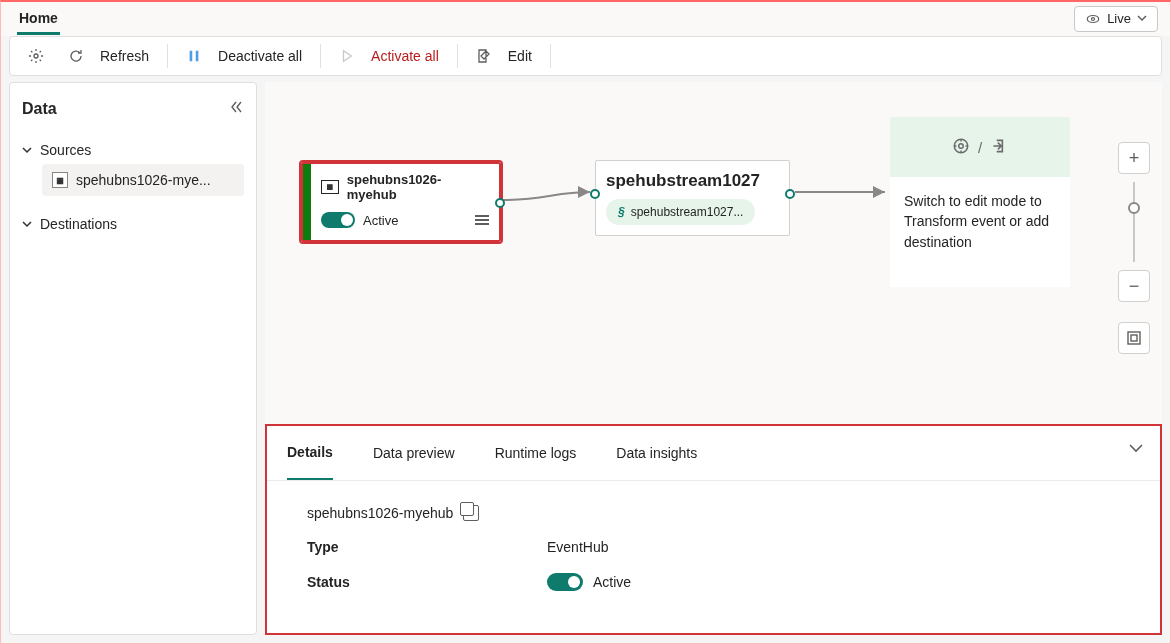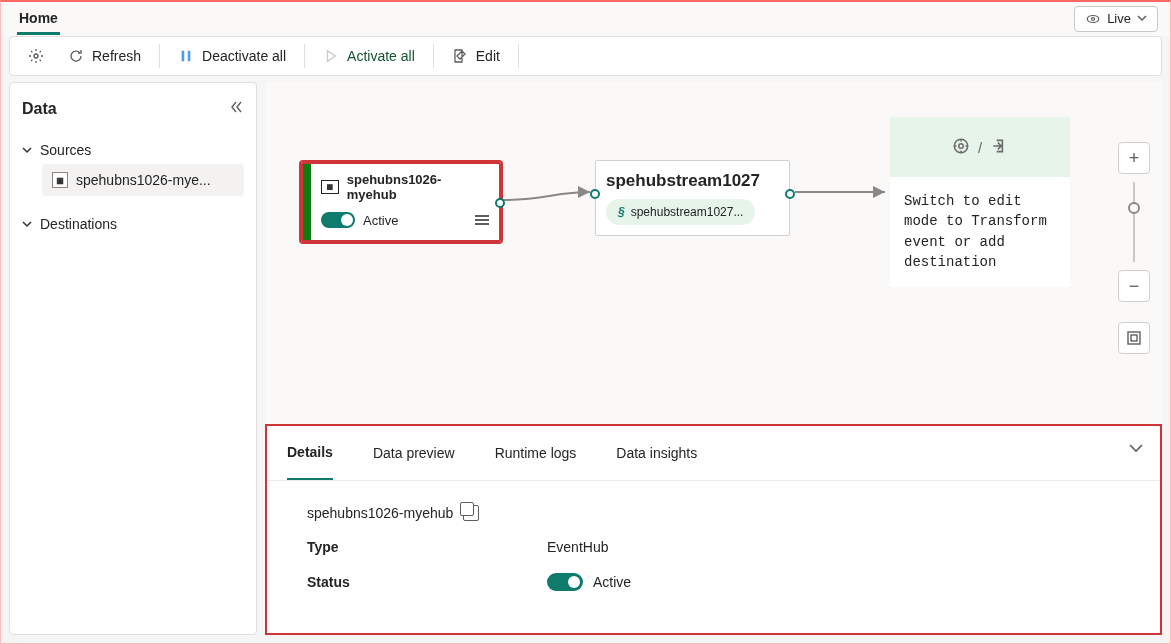--- a/index.html
+++ b/index.html
@@ -7,22 +7,22 @@
   .app { width: 100%; height: 100%; display: flex; flex-direction: column; border: 1px solid #fbb; border-top: 2px solid #f66; }
 
   
   .tabbar { display: flex; height: 34px; align-items: center; padding-left: 16px; background: #faf9f8; }
   .tab { padding: 6px 2px; font-weight: 600; border-bottom: 3px solid #0f7b6c; }
   .spacer { flex: 1; }
   .live-btn { display: flex; align-items: flex-start; gap: 6px; margin-right: 12px; padding: 4px 10px; border: 1px solid #c8c8c8; border-radius: 4px; background: #fff; cursor: pointer; font-size: 13px; }
 
   
   .toolbar { display: flex; align-items: center; height: 40px; background: #fff; border: 1px solid #e1dfdd; margin: 0 8px 6px 8px; border-radius: 4px; padding: 0 8px; gap: 4px; }
-  .toolbar .btn { display: flex; align-items: center; gap: 8px; padding: 6px 10px; cursor: pointer; font-size: 14px; }
-  .toolbar .btn.disabled { color: #14532d; cursor: default; }
+  .toolbar .btn { display: flex; align-items: center; gap: 16px; padding: 6px 10px; cursor: pointer; font-size: 14px; }
+  .toolbar .btn.disabled { color: #b91c1c; cursor: default; }
   .toolbar .sep { width: 1px; height: 24px; background: #e1dfdd; margin: 0 4px; }
   .icon { width: 16px; height: 16px; display: inline-flex; align-items: center; justify-content: center; }
 
   
   .main { flex: 1; display: flex; overflow: hidden; padding: 0 8px 8px 8px; gap: 8px; }
 
   
   .sidebar { width: 248px; background: #fff; border: 1px solid #e1dfdd; border-radius: 4px; padding: 16px 12px; }
   .sidebar-head { display: flex; align-items: center; justify-content: space-between; margin-bottom: 18px; }
   .sidebar-head h2 { font-size: 16px; font-weight: 600; }
@@ -47,21 +47,21 @@
   .hamb { width: 14px; display: flex; flex-direction: column; gap: 2px; }
   .hamb div { height: 2px; background: #605e5c; }
 
   .node-stream { left: 330px; top: 78px; width: 195px; padding: 10px; }
   .node-stream .title { font-size: 17px; font-weight: 600; margin-bottom: 8px; }
   .pill { display: inline-flex; align-items: center; gap: 6px; background: #e6f4ea; padding: 6px 12px; border-radius: 999px; font-size: 12px; }
   .pill .pill-icon { color: #0f7b6c; font-weight: bold; font-style: italic; }
 
   .node-dest { left: 625px; top: 35px; width: 180px; height: 170px; background: #e6f4ea; border: none; padding: 0; }
   .dest-icons { height: 60px; display: flex; align-items: center; justify-content: center; gap: 8px; color: #6b6b6b; font-size: 15px; }
-  .dest-text { background: #fff; padding: 14px; font-size: 14px; line-height: 1.45; height: 110px; font-family: Liberation Mono, monospace; }
+  .dest-text { background: #fff; padding: 14px; font-size: 14px; line-height: 1.45; height: 110px; }
 
   .port { position: absolute; width: 10px; height: 10px; border: 2px solid #0f7b6c; border-radius: 50%; background: #fff; }
 
   svg.wires { position: absolute; inset: 0; width: 100%; height: 100%; pointer-events: none; }
 
   
   .zoom { position: absolute; right: 12px; top: 60px; width: 32px; display: flex; flex-direction: column; align-items: center; gap: 0; }
   .zoom-btn { width: 32px; height: 32px; background: #fff; border: 1px solid #d2d0ce; border-radius: 4px; display: flex; align-items: center; justify-content: center; cursor: pointer; font-size: 18px; color: #605e5c; }
   .zoom-track { width: 2px; height: 80px; background: #c8c8c8; position: relative; margin: 8px 0; }
   .zoom-thumb { position: absolute; width: 12px; height: 12px; background: #fff; border: 2px solid #8a8886; border-radius: 50%; left: -5px; top: 20px; }

